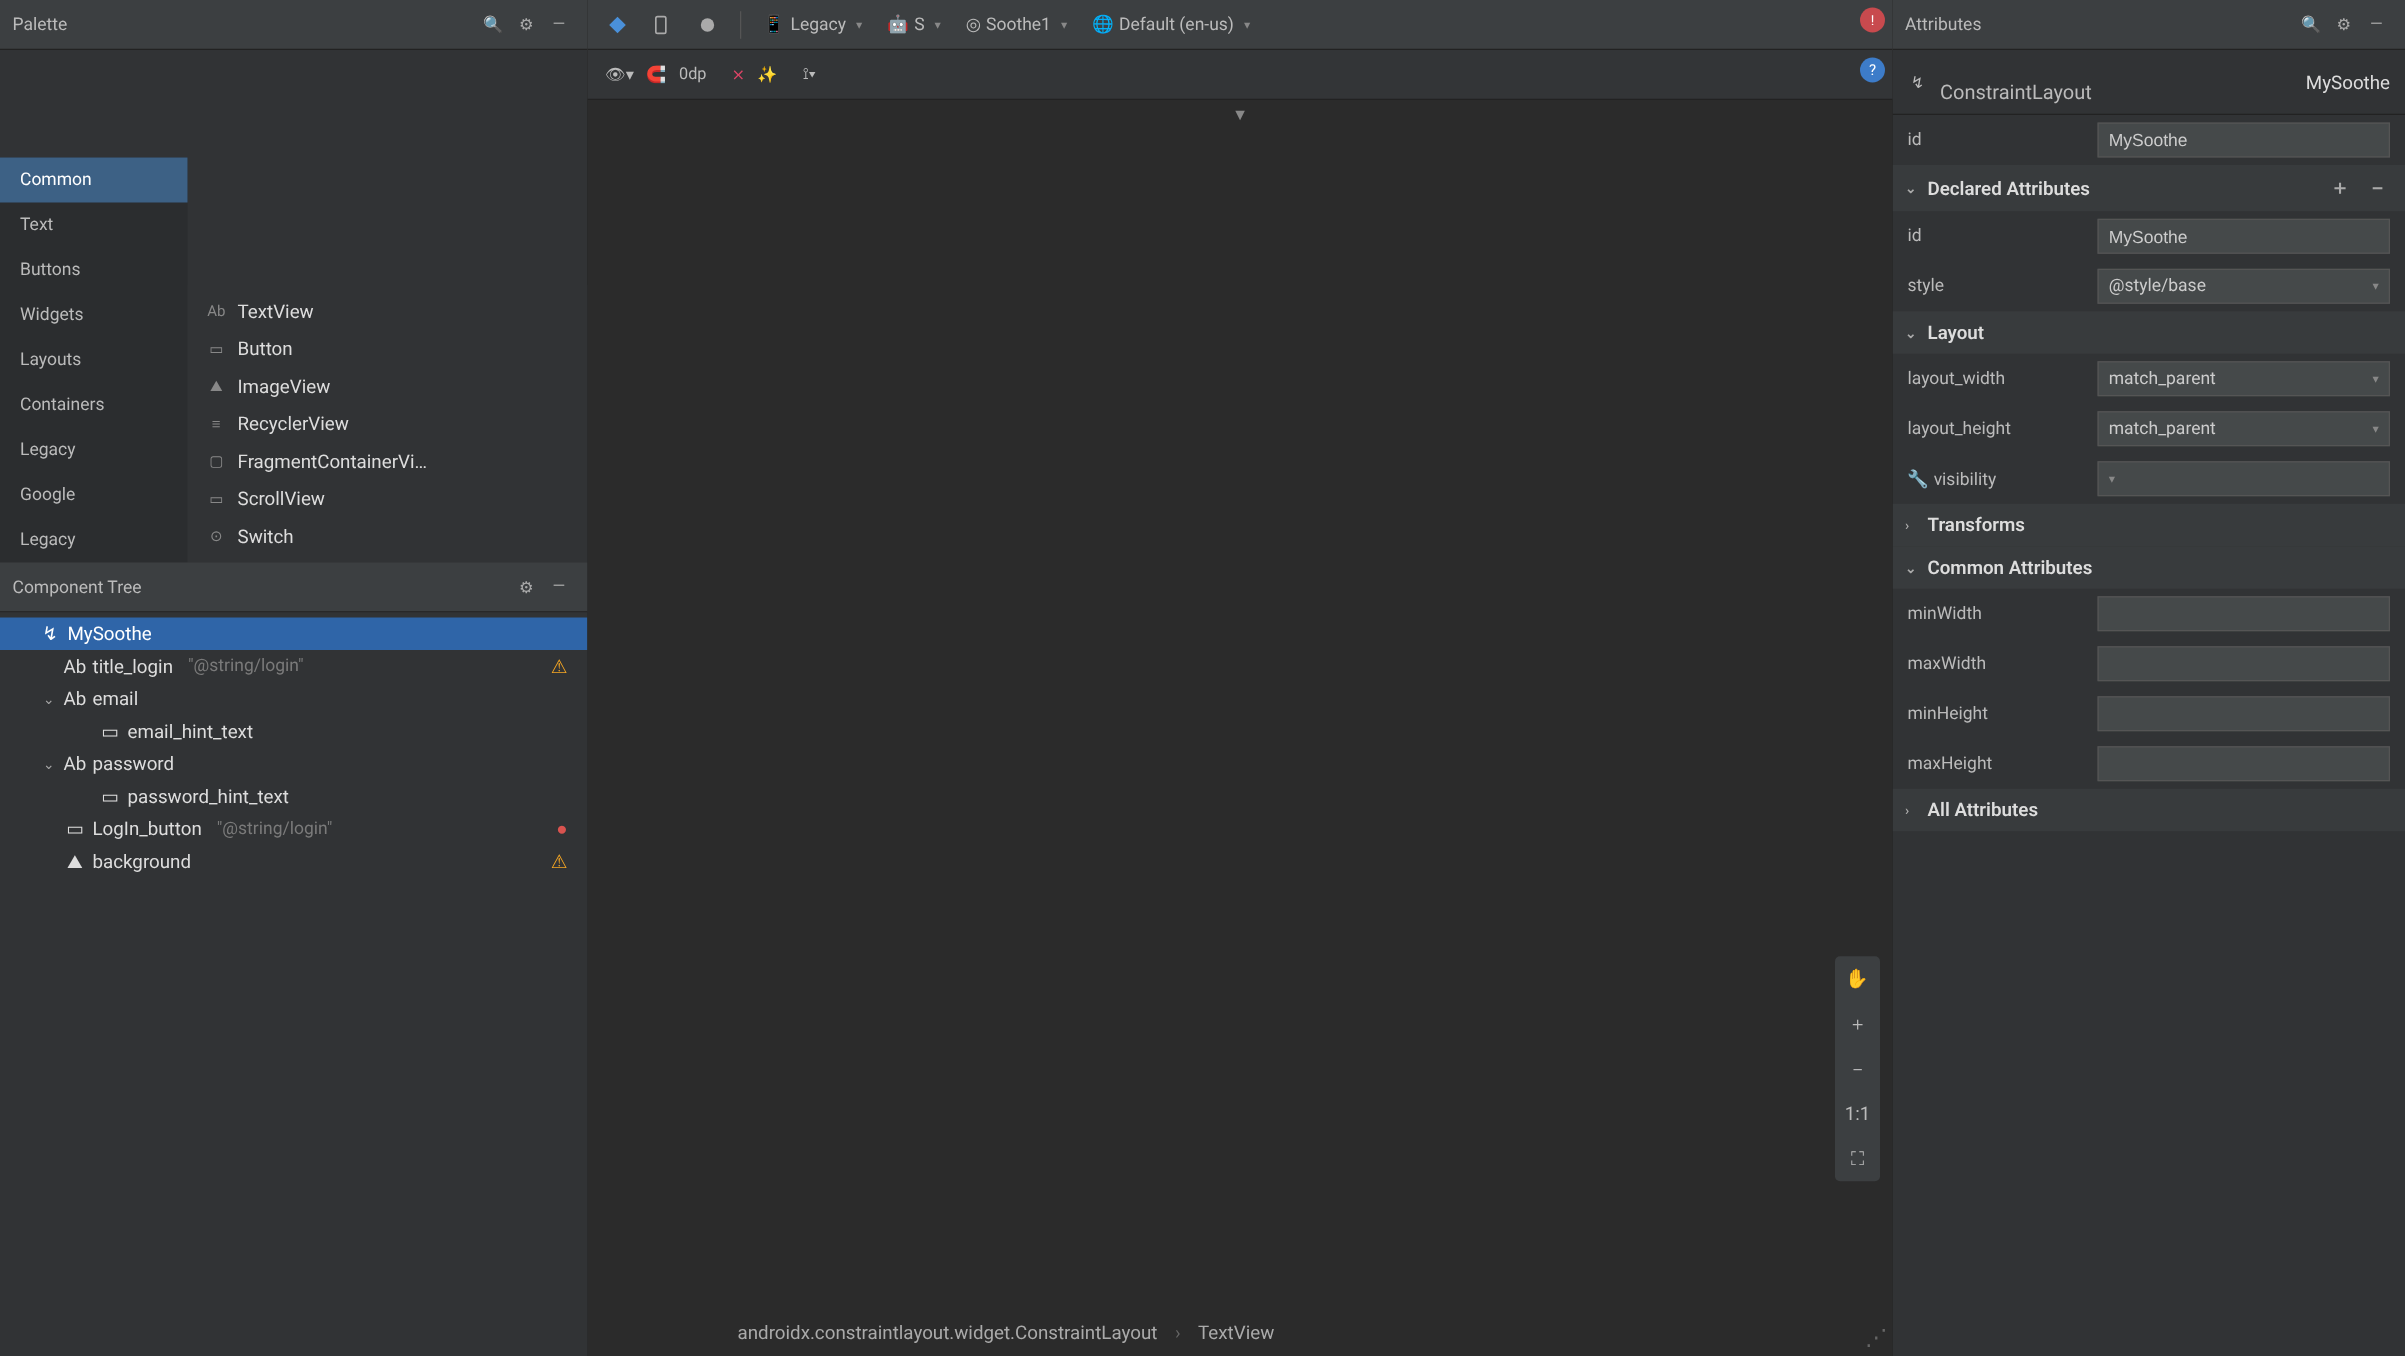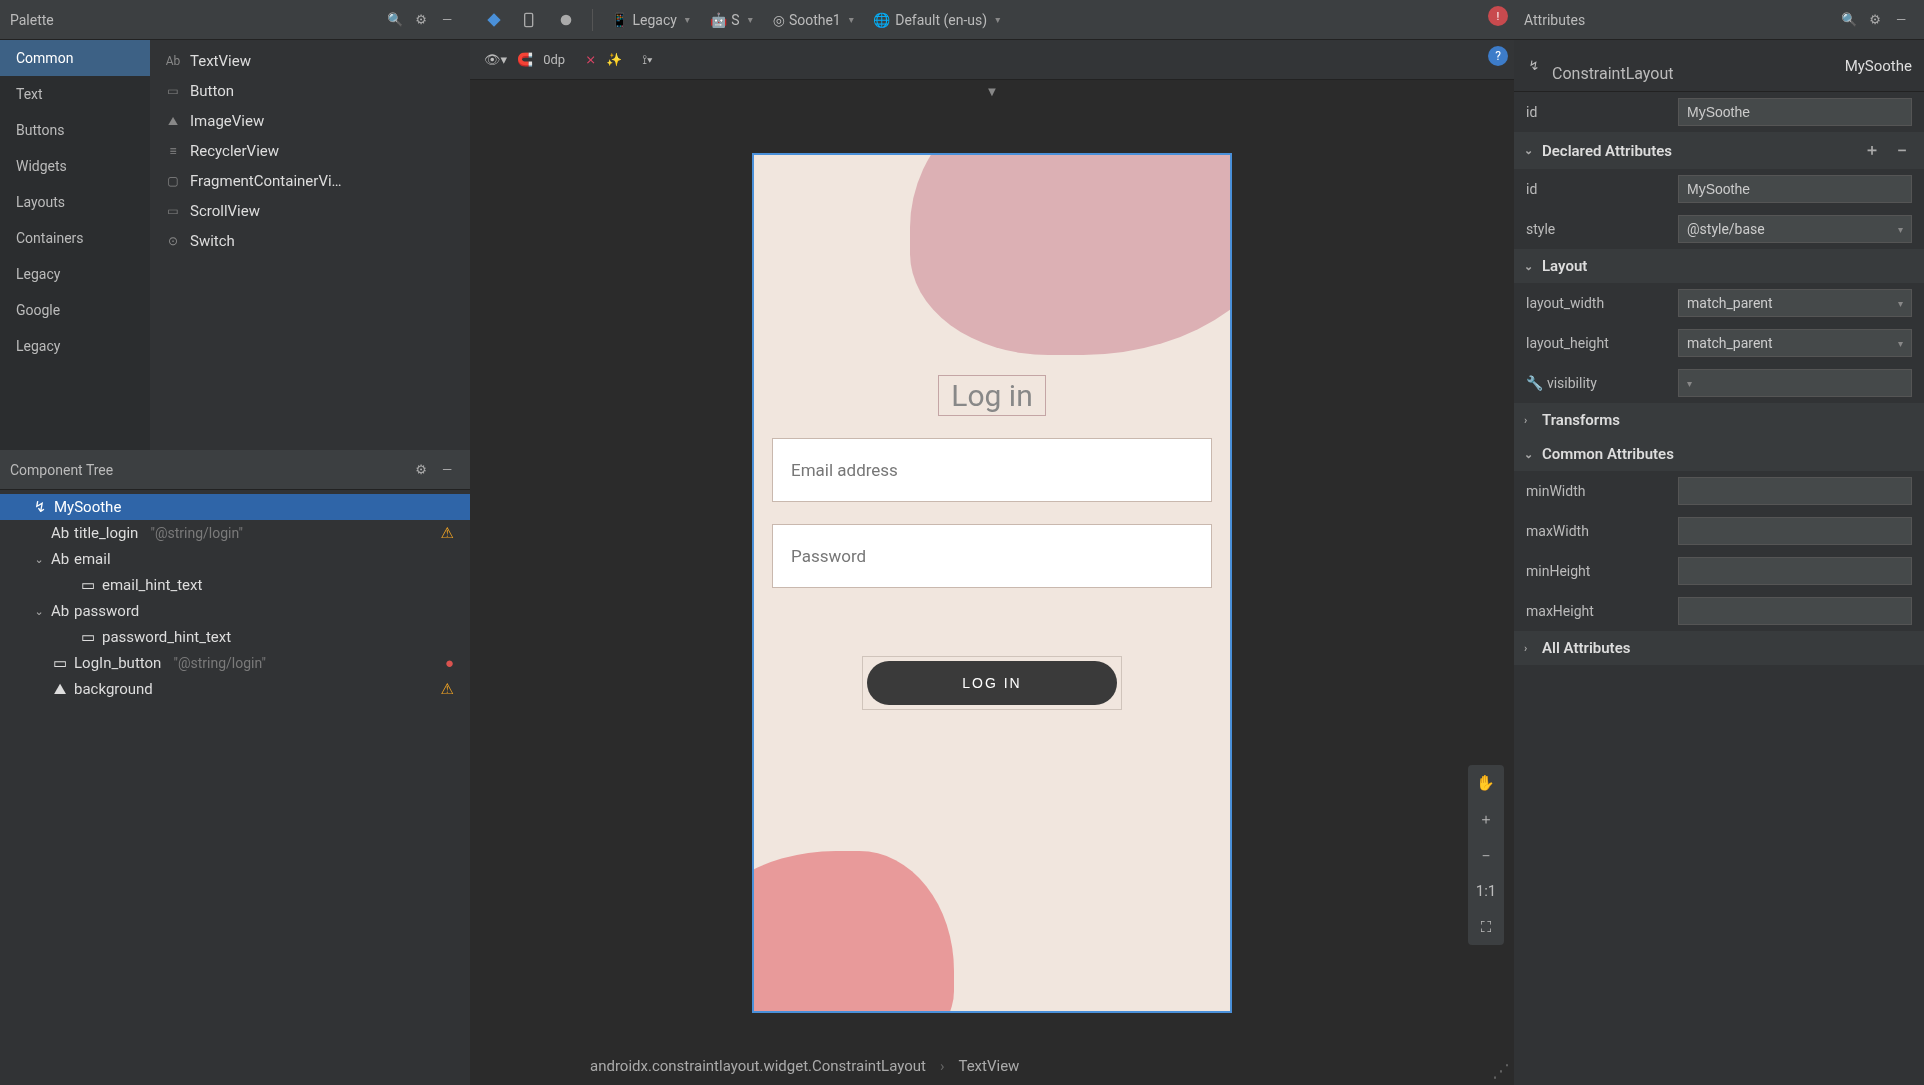--- a/index.html
+++ b/index.html
@@ -12,21 +12,21 @@
   height: 1085px;
   overflow: hidden;
 }
 .app { display: flex; height: 100%; }
 
 
 .left { width: 470px; display: flex; flex-direction: column; background: #313335; }
 .panel-header { display: flex; align-items: center; padding: 6px 10px; background: #3c3f41; border-bottom: 1px solid #222; height: 40px; justify-content: flex-end; }
 .panel-header .title { flex: 1; font-size: 14px; color: #bbb; }
 .panel-header .icon-btn { width: 26px; height: 26px; display: flex; align-items: center; justify-content: center; cursor: pointer; color: #aaa; }
-.palette-body { display: flex; flex: 0 0 auto; height: 410px; }
+.palette-body { display: flex; flex: 0 0 auto; height: 410px; align-items: flex-end; }
 .palette-cats { width: 150px; background: #2b2d2f; }
 .palette-cats .cat { padding: 10px 16px; font-size: 14px; cursor: pointer; }
 .palette-cats .cat.selected { background: #3d6185; color: #fff; }
 .palette-items { flex: 1; background: #313335; padding: 6px 0; }
 .palette-items .pitem { display: flex; align-items: center; gap: 8px; padding: 6px 14px; font-size: 15px; cursor: pointer; color: #ddd; }
 .palette-items .pitem .picn { width: 18px; height: 18px; display: flex; align-items: center; justify-content: center; font-size: 12px; color: #888; }
 
 .tree-body { flex: 1; background: #313335; padding: 4px 0; overflow: auto; }
 .tree-row { display: flex; align-items: center; gap: 6px; padding: 4px 10px; font-size: 15px; color: #ddd; position: relative; }
 .tree-row.selected { background: #2f65a8; color: #fff; }
@@ -228,37 +228,20 @@
       <span class="tbtn">0dp</span>
       <span class="sep"></span>
       <span class="tbtn"><span style="color:#d46">⨯</span></span>
       <span class="tbtn">✨</span>
       <span class="sep"></span>
       <span class="tbtn">⟟▾</span>
     </div>
 
     <div class="canvas-area">
       <div style="position:absolute;top:4px;left:50%;transform:translateX(-50%);color:#888">▼</div>
-      <div class="device">
-        <div class="blob-top"></div>
-        <div class="blob-bot2"></div>
-        <div class="blob-bot"></div>
-        <div class="login-body">
-          <div class="login-title">Log in</div>
-          <div class="login-field">
-              <span>Email address</span>
-            </div>
-          <div class="login-field">
-              <span>Password</span>
-            </div>
-          <div class="login-btn-wrap">
-            <button class="login-btn">LOG IN</button>
-          </div>
-        </div>
-      </div>
       <div class="resize-grip">⋰</div>
     </div>
 
     <div class="notif-dot">!</div>
     <div class="help-dot">?</div>
 
     <div class="zoom-ctrls">
       <div class="zbtn">✋</div>
       <div class="zbtn">＋</div>
       <div class="zbtn">－</div>

